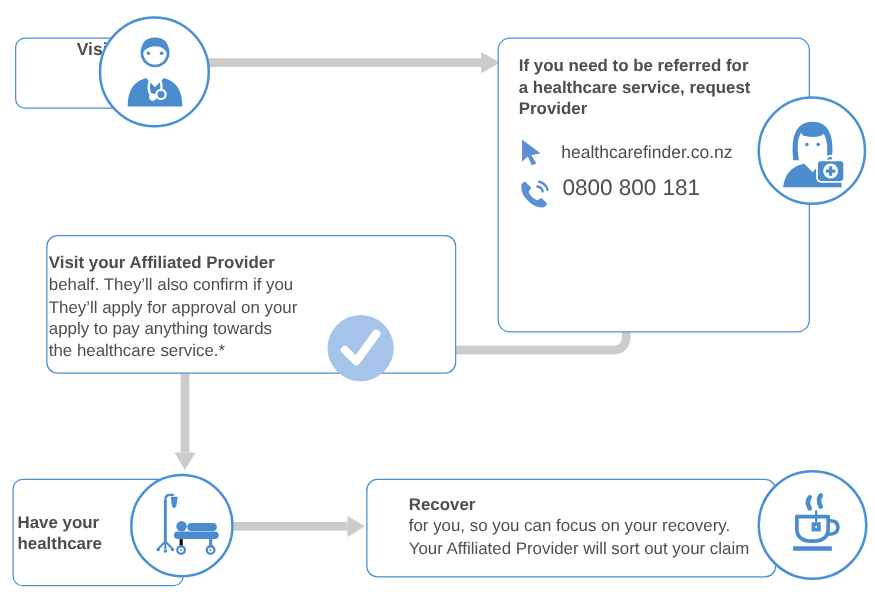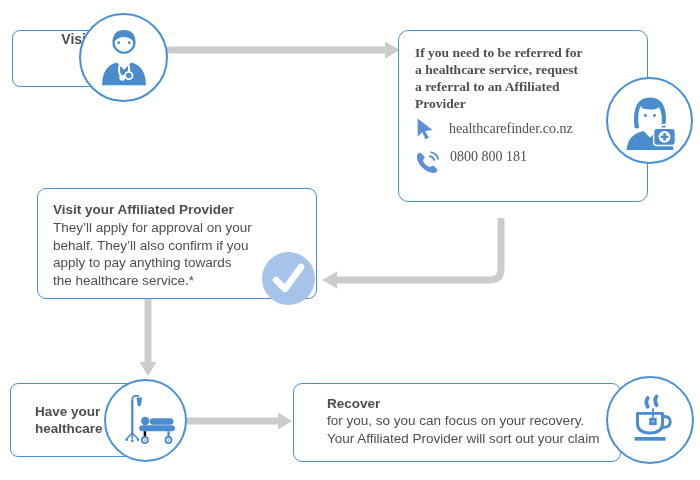--- a/index.html
+++ b/index.html
@@ -15,33 +15,33 @@
   .circle{
     position:absolute;background:#fff;border:2px solid #4a90d5;border-radius:50%;
     display:flex;align-items:center;justify-content:center;z-index:2;box-sizing:border-box;
   }
   .bold-line{font-weight:bold;font-size:13.5px;line-height:17px;white-space:nowrap;color:#4d4e50;}
   .body-line{font-weight:normal;font-size:13.5px;line-height:17.5px;white-space:nowrap;color:#4d4e50;}
   .gp-box{left:12px;top:30px;width:117px;height:57px;border-radius:8px;
     display:flex;justify-content:center;padding-left:11px;}
   .gp-box .bold-line{font-size:14px;line-height:17.5px;}
   .gp-circle{left:79px;top:13px;width:89px;height:89px;}
-  .referral-box{left:398px;top:30px;width:250px;height:172px;border-radius:10px;padding:13px 0 0 16px;font-family:Liberation Serif, serif;}
+  .referral-box{left:398px;top:30px;width:250px;height:236px;border-radius:10px;padding:13px 0 0 16px;}
   .how-label{font-weight:bold;font-size:13.5px;line-height:17px;color:#3c7ec4;margin-top:9px;white-space:nowrap;}
-  .link-row{display:flex;align-items:center;gap:13px;margin-top:5px;}
+  .link-row{display:flex;align-items:center;gap:13px;margin-top:15px;}
   .link-row .body-line{font-size:14px;}
   .phone-row{display:flex;align-items:flex-start;gap:10px;margin-top:7px;}
   .phone-row .stack{display:flex;flex-direction:column;}
-  .phone-row .body-line{font-size:14px;line-height:18px;}
+  .phone-row .body-line{font-size:18px;line-height:18px;}
   .nurse-circle{left:606px;top:77px;width:87px;height:87px;}
-  .affiliated-box{left:37px;top:188px;width:280px;height:111px;padding:12px 0 0 15px;}
+  .affiliated-box{left:37px;top:188px;width:328px;height:111px;padding:12px 0 0 1px;}
   .affiliated-box .bold-line{line-height:18px;}
   .check-circle{left:262px;top:252px;width:53px;height:53px;background:#a6c4ea;border:none;}
-  .service-box{left:10px;top:383px;width:137px;height:74px;border-radius:8px;
-    display:flex;flex-direction:column;justify-content:center;padding-left:24px;}
+  .service-box{left:10px;top:383px;width:137px;height:86px;border-radius:8px;
+    display:flex;flex-direction:column;justify-content:center;padding-left:3px;}
   .bed-circle{left:104px;top:379px;width:83px;height:83px;}
   .recover-box{left:293px;top:383px;width:328px;height:79px;padding:11px 0 0 33px;}
   .cup-circle{left:606px;top:376px;width:88px;height:88px;}
 </style>
 </head>
 <body>
 
 <div class="canvas">
 
   <svg class="connector-layer" width="700" height="480">
@@ -74,21 +74,20 @@
       <path d="M27.5 41.5 Q24.5 51 28.5 55.5" stroke="#fff" stroke-width="2.2" fill="none"></path>
       <circle cx="30" cy="57.5" r="3.4" fill="#fff"></circle>
       <path d="M36.5 41.5 Q38.8 47 37.5 51" stroke="#fff" stroke-width="2.2" fill="none"></path>
       <circle cx="37.5" cy="55" r="4.2" fill="#4a8ccd" stroke="#fff" stroke-width="2"></circle>
     </svg>
   </div>
 
   <div class="box referral-box">
     <div class="bold-line">If you need to be referred for</div>
     <div class="bold-line">a healthcare service, request</div>
-    <div class="bold-line">a referral to an Affiliated</div>
     <div class="bold-line">Provider</div>
 
 
     <div class="link-row">
       <svg width="21" height="24" viewBox="0 0 24 26">
         <path d="M3 1 L20 14 L11.5 15.2 L16 23 L12 24.8 L8.3 16.6 L3 21.5 Z" fill="#5d8fd4"></path>
       </svg>
       <div class="body-line">healthcarefinder.co.nz</div>
     </div>
 
@@ -114,22 +113,22 @@
       <path d="M43.5 40.5 Q43.5 36 48 36 Q52.5 36 52.5 40.5" stroke="#fff" stroke-width="2" fill="none"></path>
       <rect x="36" y="40" width="24" height="19" rx="3.5" fill="#4a8ccd" stroke="#fff" stroke-width="1.6"></rect>
       <circle cx="48" cy="49.5" r="6.6" fill="#fff"></circle>
       <rect x="46.6" y="45.3" width="2.8" height="8.4" fill="#4a8ccd"></rect>
       <rect x="43.8" y="48.1" width="8.4" height="2.8" fill="#4a8ccd"></rect>
     </svg>
   </div>
 
   <div class="box affiliated-box">
     <div class="bold-line">Visit your Affiliated Provider</div>
+    <div class="body-line">behalf. They’ll also confirm if you</div>
     <div class="body-line">They’ll apply for approval on your</div>
-    <div class="body-line">behalf. They’ll also confirm if you</div>
     <div class="body-line">apply to pay anything towards</div>
     <div class="body-line">the healthcare service.*</div>
   </div>
   <div class="circle check-circle">
     <svg width="53" height="53" viewBox="0 0 53 53">
       <path d="M14 28 L23 37 L39 15" stroke="#fff" stroke-width="6.5" fill="none" stroke-linecap="round" stroke-linejoin="round"></path>
     </svg>
   </div>
 
   <div class="box service-box">

